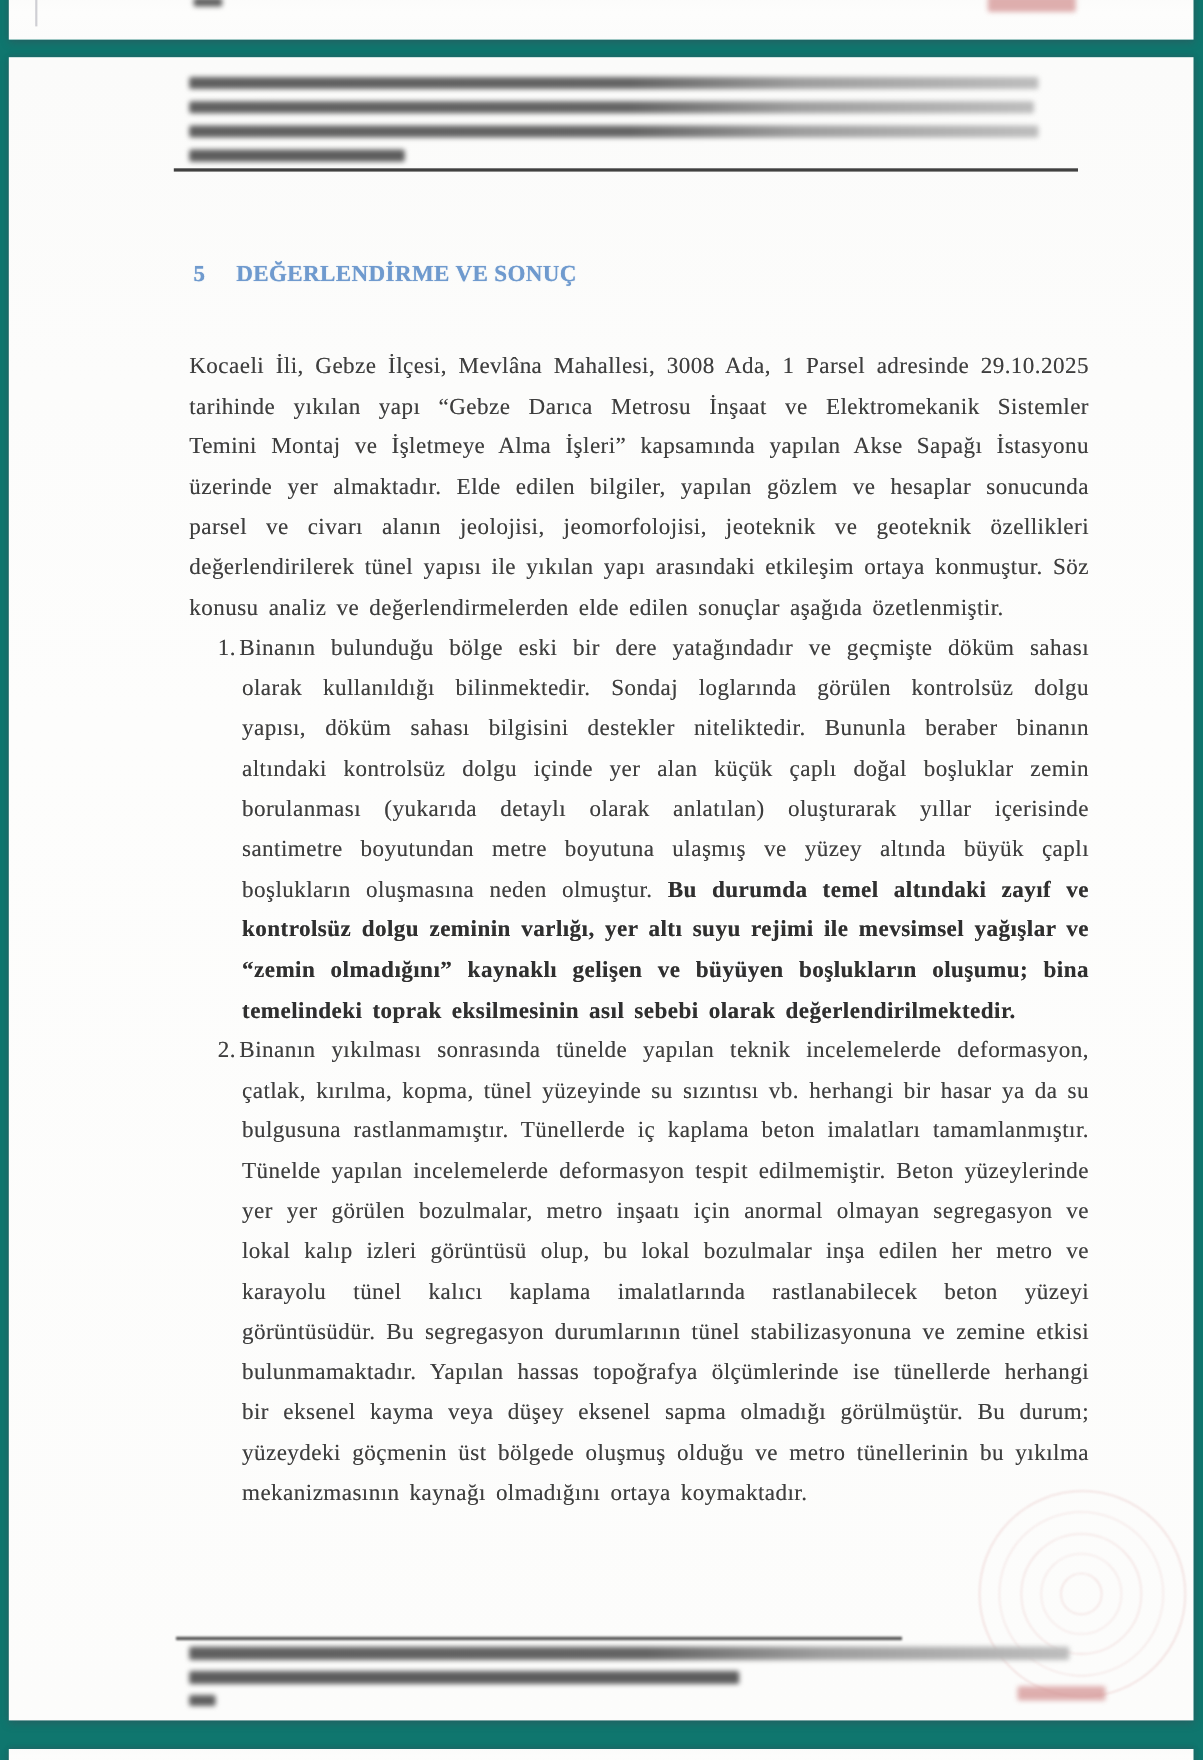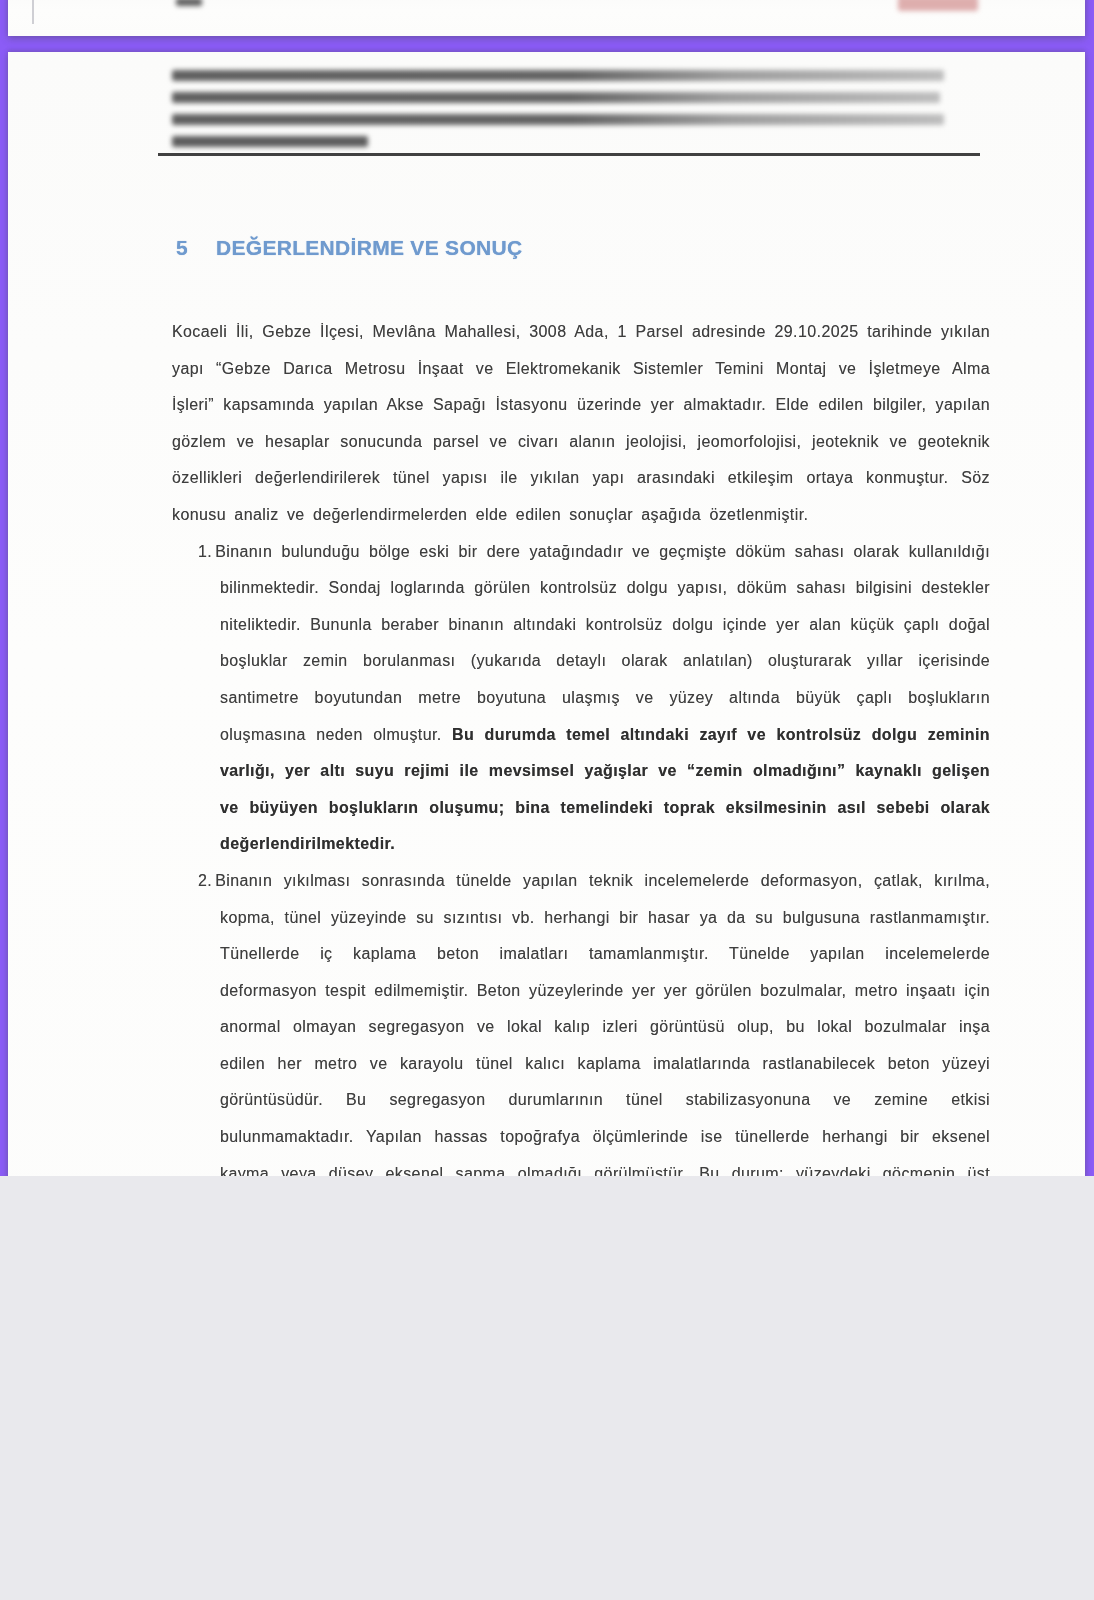--- a/index.html
+++ b/index.html
@@ -1,18 +1,18 @@
 <!DOCTYPE html>
 <html lang="tr"><head>
 <meta charset="utf-8">
 <style>
   html,body{margin:0;padding:0;background:#e9e9ed;}
   .screen{
-    position:relative;width:1094px;height:1176px;overflow:hidden;
-    background:#8b5cf6;font-family:Liberation Sans, sans-serif;
+    position:relative;width:1094px;height:1600px;overflow:hidden;
+    background:#0f766e;font-family:Liberation Serif, serif;
   }
   .page{
     position:absolute;left:8px;width:1077px;
     background:linear-gradient(180deg,#fbfbfa 0%,#fdfdfc 40%,#fcfcfb 100%);
     box-shadow:0 3px 7px rgba(70,70,85,.38), 0 -2px 4px rgba(70,70,85,.22);
   }
   .page-prev{top:-6px;height:42px;}
   .page-main{top:52px;height:1512px;}
   .page-next{top:1590px;height:16px;}
 
@@ -36,21 +36,21 @@
   .heading{
     position:absolute;left:168px;top:184px;
     font-size:21px;font-weight:bold;color:#6f9ace;
     text-shadow:0 0 .8px rgba(111,154,206,.9);
     letter-spacing:.3px;white-space:nowrap;
   }
   .heading .h-num{margin-right:28px;}
 
   .content{
     position:absolute;left:164px;top:262px;width:818px;
-    color:#3e3e3e;font-size:16px;line-height:36.6px;
+    color:#3e3e3e;font-size:21px;line-height:36.6px;
     letter-spacing:.4px;word-spacing:3.5px;text-align:justify;
     text-shadow:0 0 .5px rgba(70,70,70,.55);
   }
   .content p{margin:0;}
   .finding{margin-top:24px;padding-left:48px;text-indent:-22px;}
   .f-num{margin-right:3px;}
   .bold{font-weight:bold;color:#2f2f2f;text-shadow:0 0 .5px rgba(45,45,45,.6);}
 
   
   .stamp{position:absolute;left:882px;top:1303px;width:190px;height:190px;

